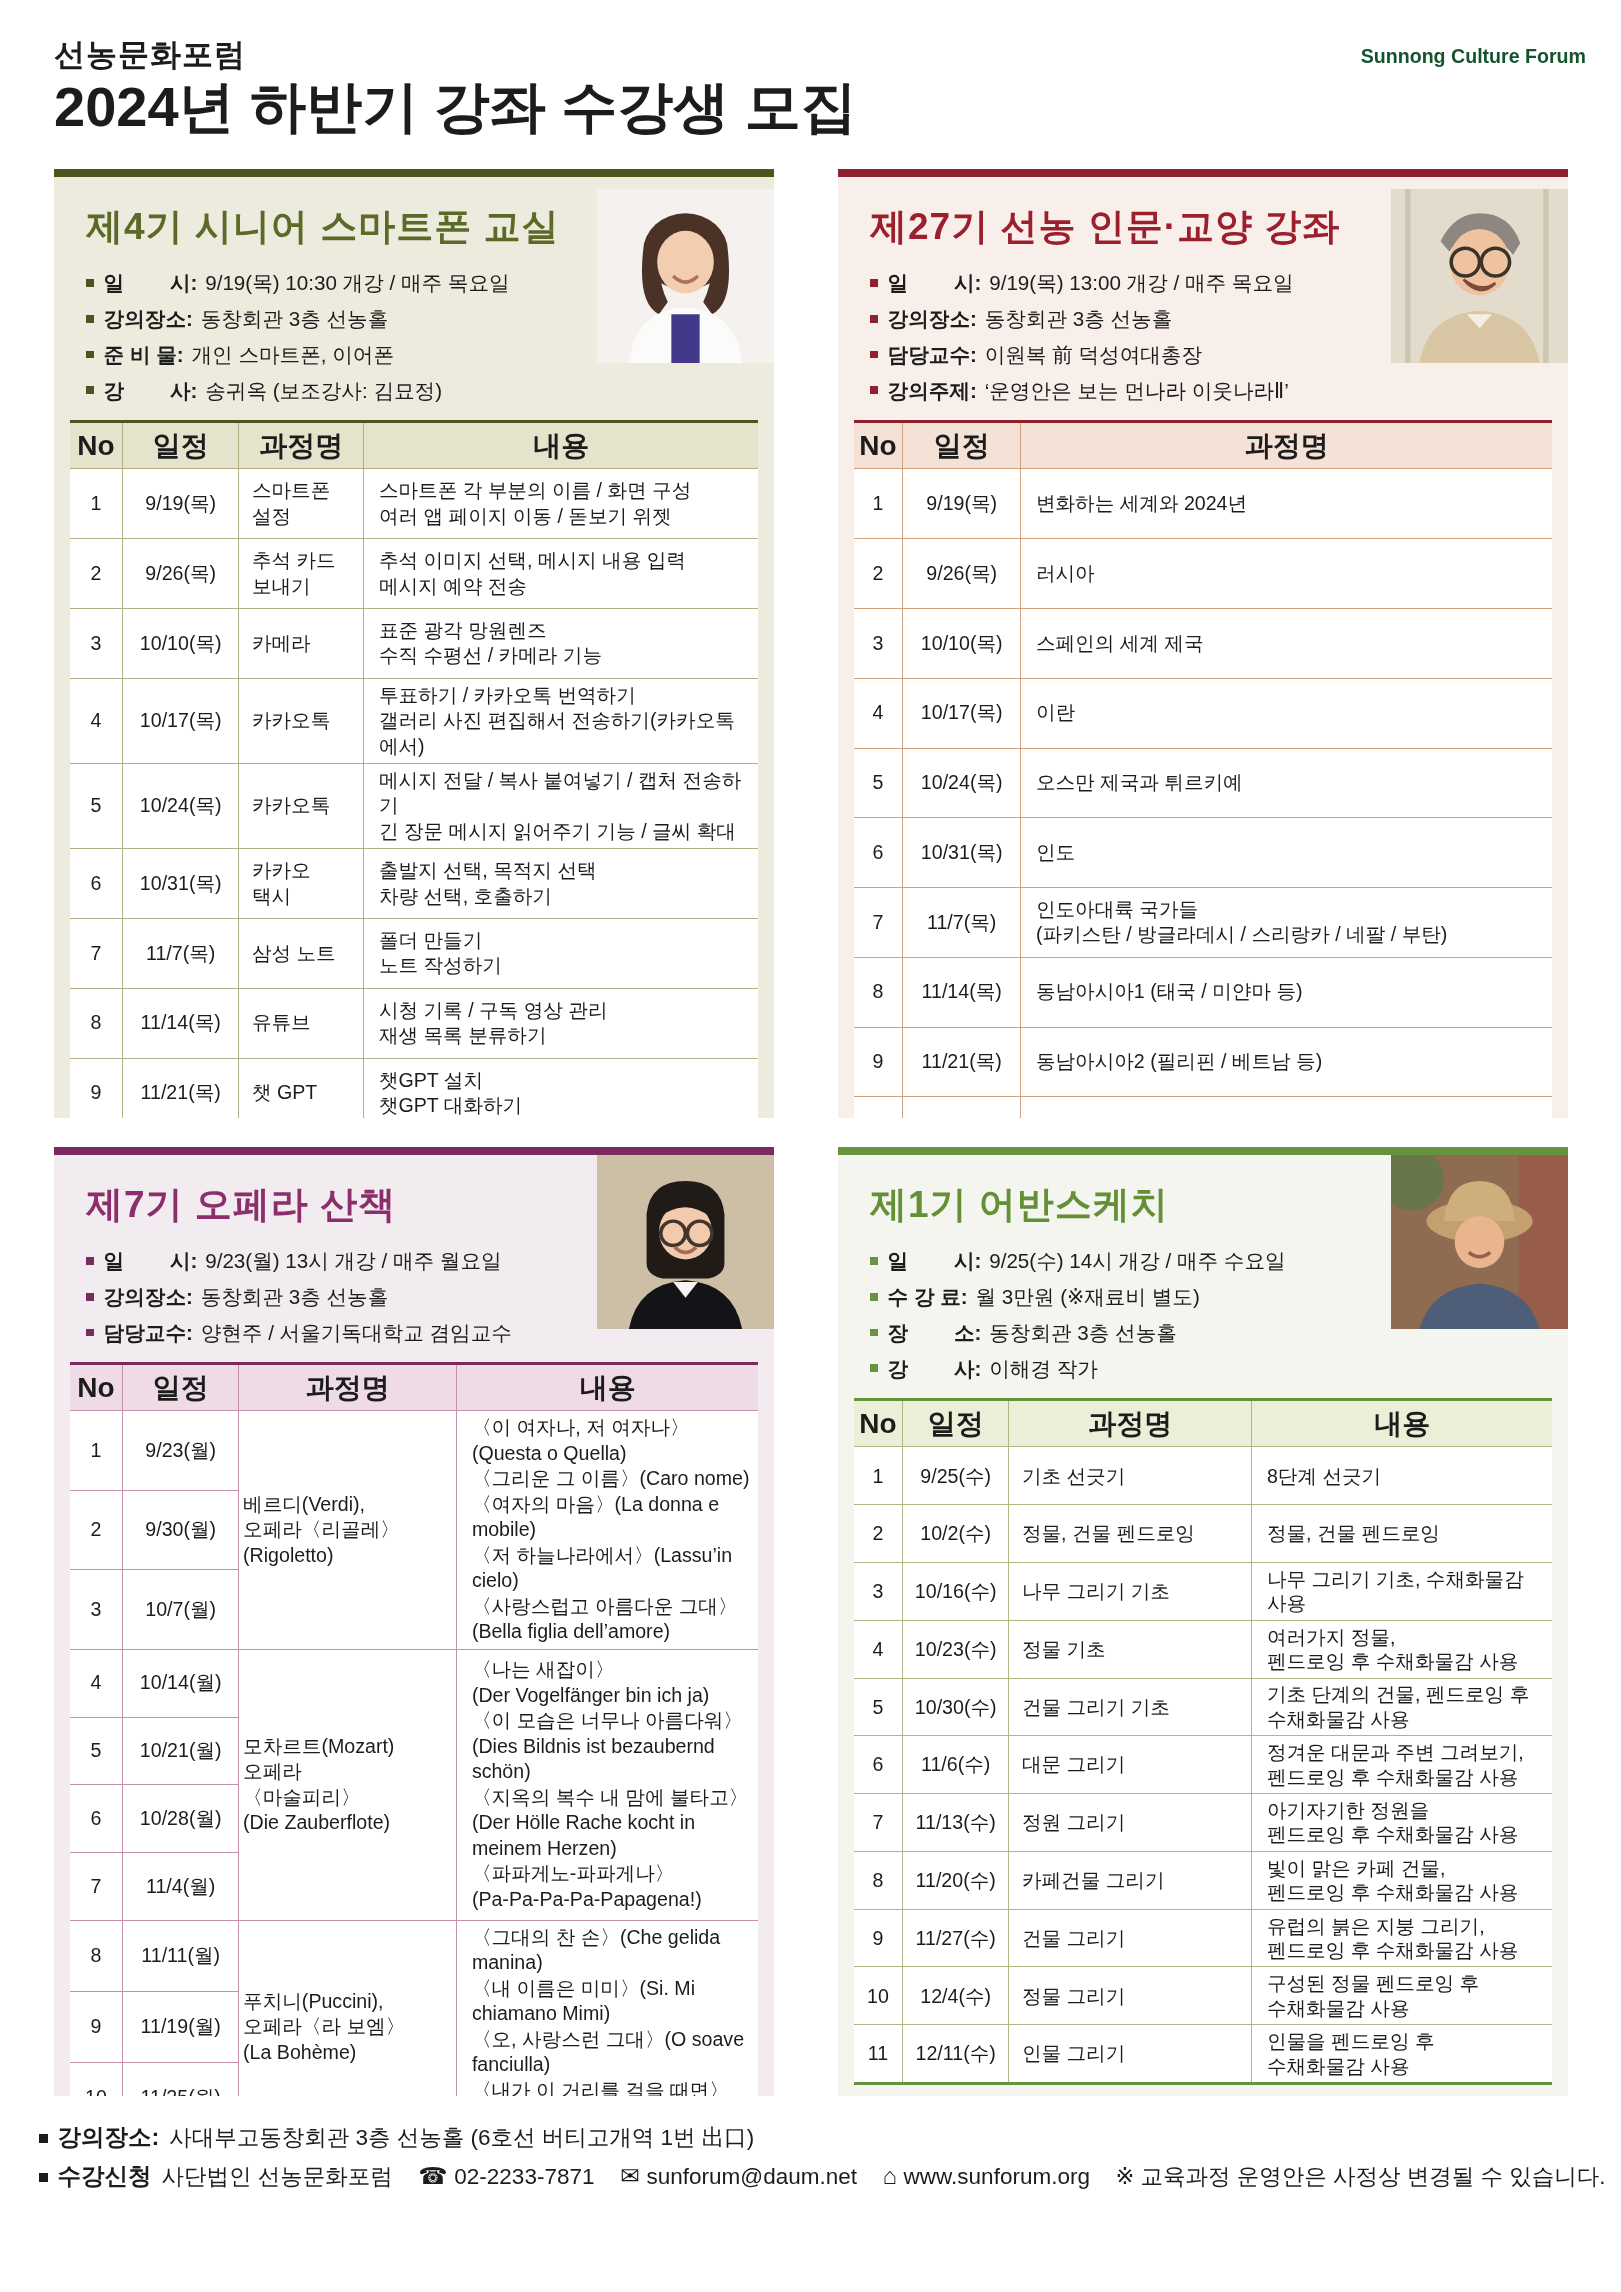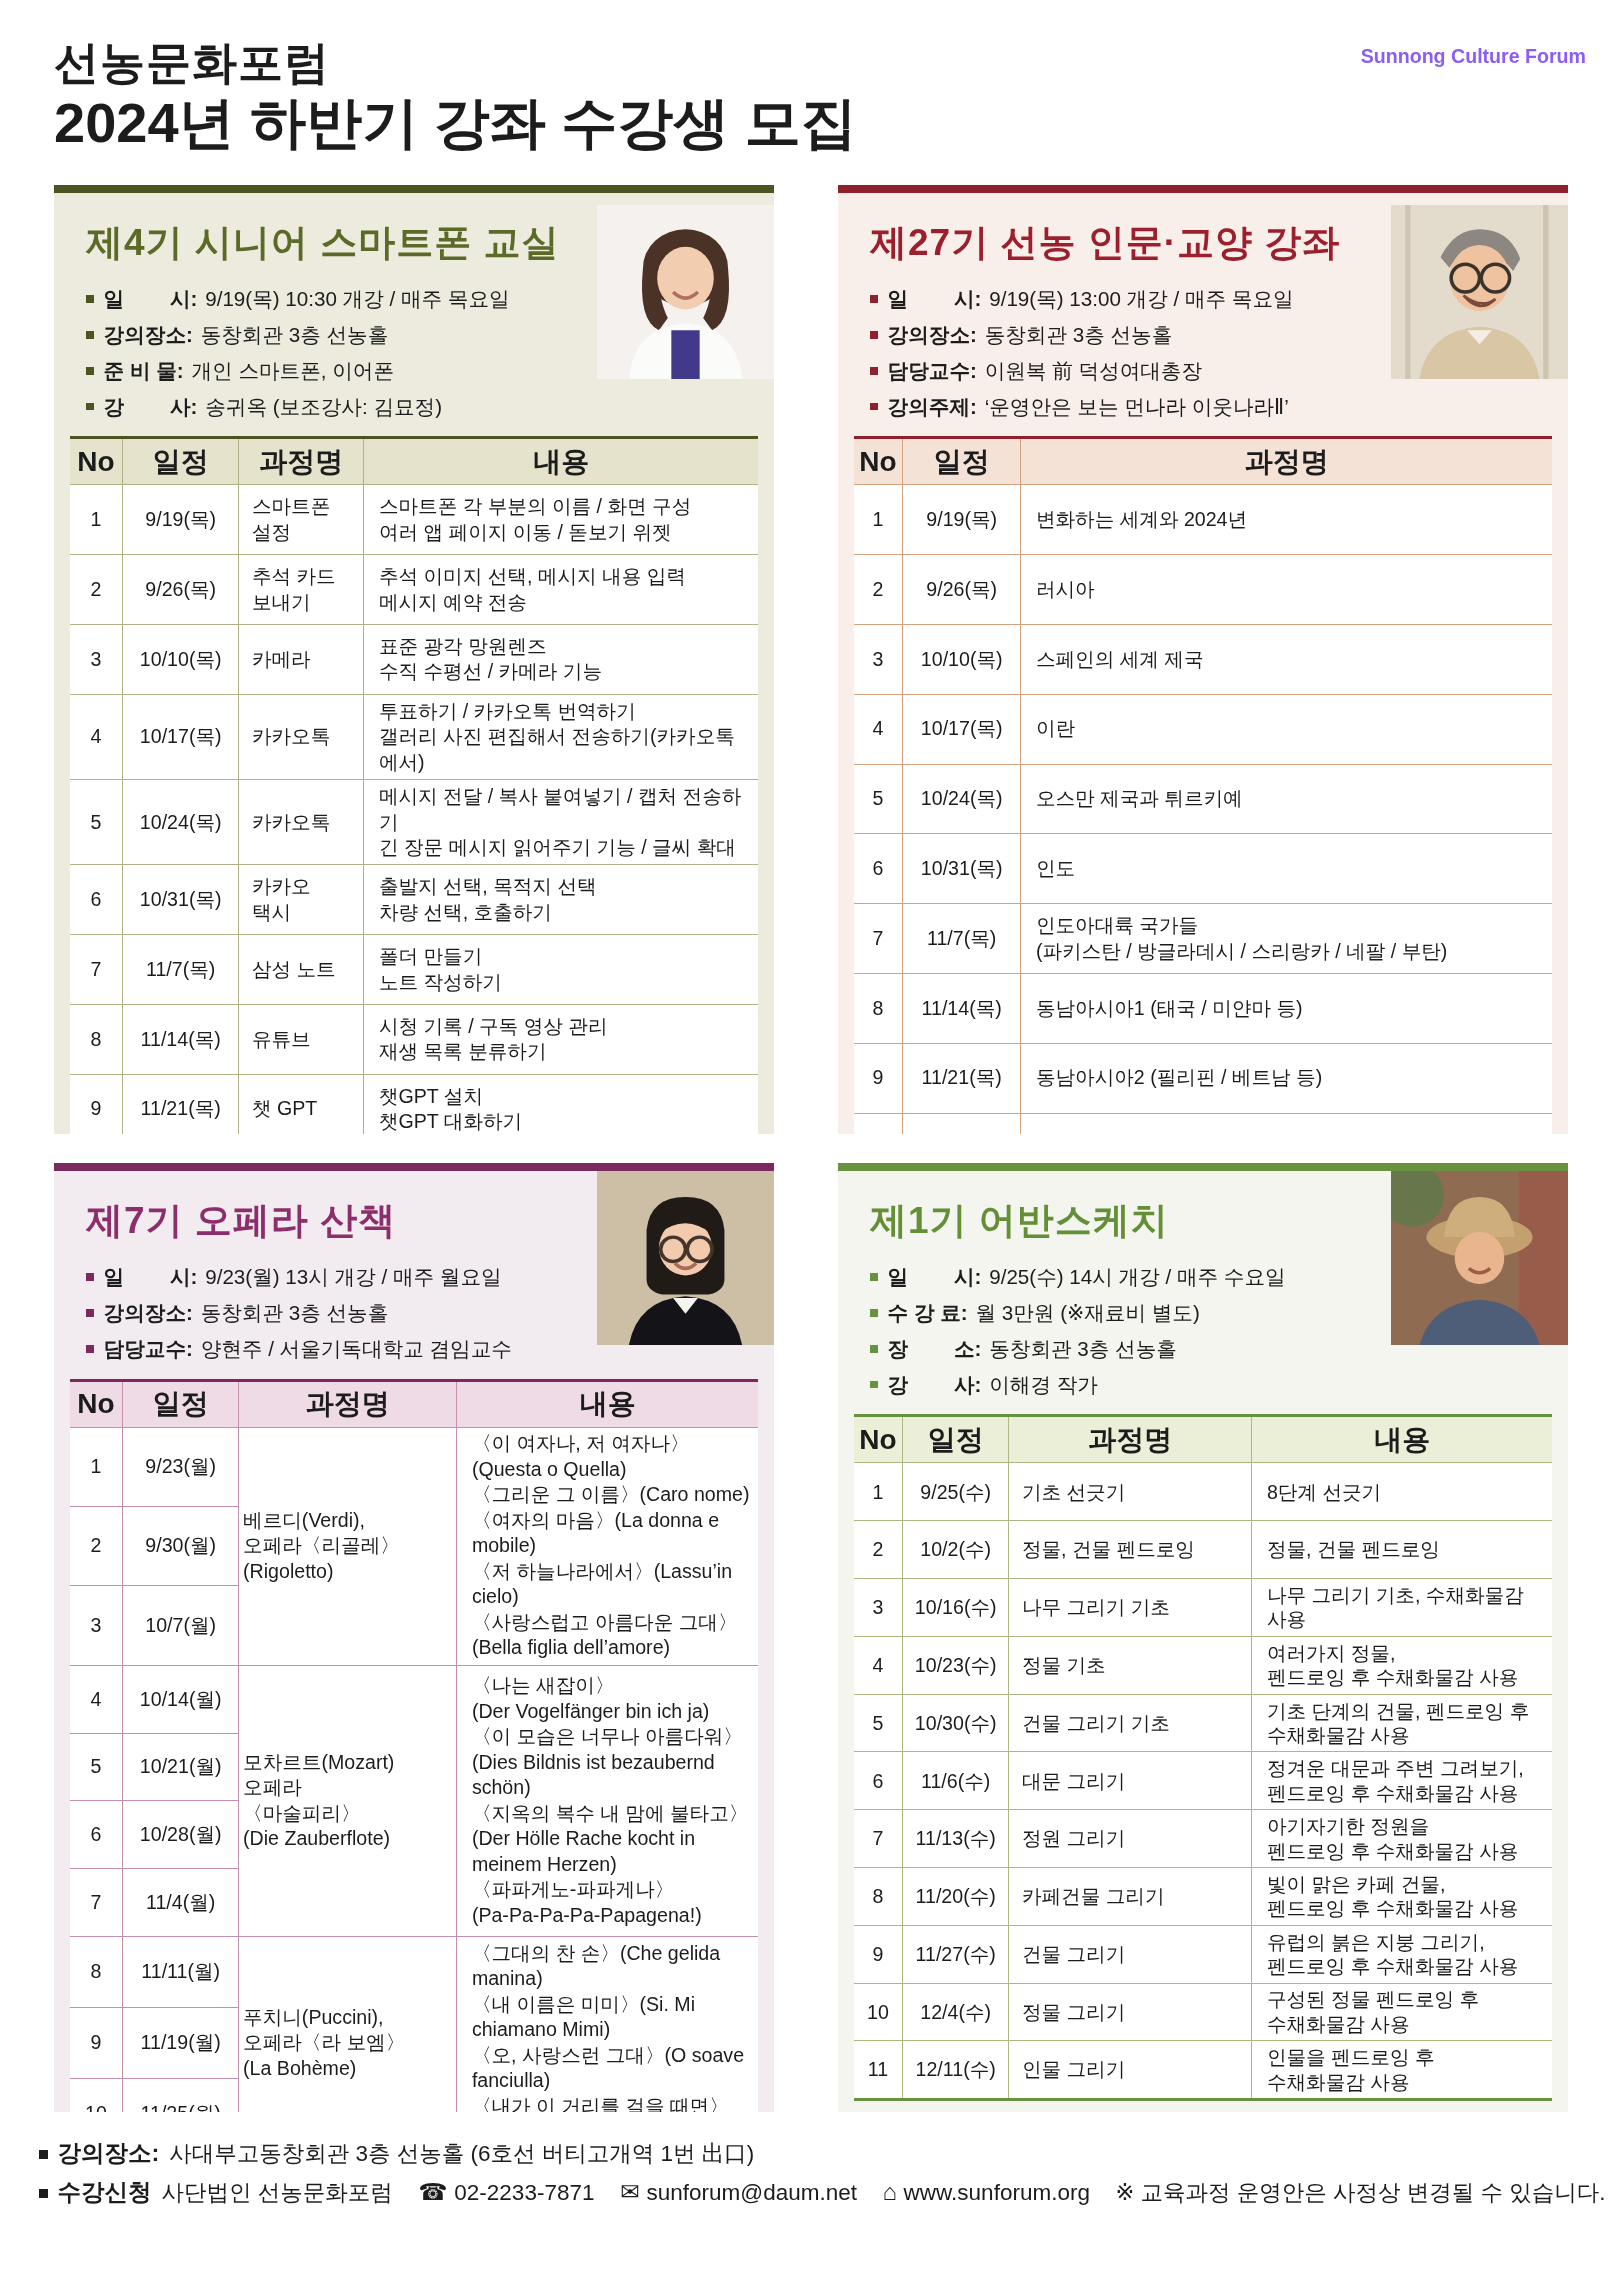--- a/index.html
+++ b/index.html
@@ -3,23 +3,23 @@
 <meta charset="utf-8">
 <style>
   html,body{margin:0;padding:0;}
   body{
     width:1621px;height:2293px;background:#ffffff;position:relative;
     font-family:"Liberation Sans","DejaVu Sans",sans-serif;color:#1c1c1c;
     -webkit-font-smoothing:antialiased;overflow:hidden;
   }
   .page-header{display:flex;justify-content:space-between;align-items:flex-start;
     padding:37px 35px 0 54px;}
-  .title-line1{font-size:45px;font-weight:bold;letter-spacing:1px;line-height:1.15;}
+  .title-line1{font-size:31px;font-weight:bold;letter-spacing:1px;line-height:1.15;}
   .title-line2{font-size:56px;font-weight:bold;letter-spacing:0px;line-height:1.2;}
-  .brand-en{font-size:19.6px;font-weight:bold;color:#8b5cf6;padding-top:7.8px;}
+  .brand-en{font-size:19.6px;font-weight:bold;color:#14532d;padding-top:7.8px;}
 
   .grid{margin:29px 26px 0 54px;display:grid;grid-template-columns:720px 730px;
     column-gap:64px;row-gap:29px;}
   .section{position:relative;height:941px;overflow:hidden;background:var(--bg);
     border-top:8.8px solid var(--bar);}
   .sec-title{font-size:37px;font-weight:bold;color:var(--accent);
     margin:25.5px 0 15.7px 32px;letter-spacing:1px;}
   .info{margin-left:32px;margin-right:196px;}
   .info-row{display:flex;align-items:flex-start;margin:6.9px 0;font-size:20.6px;line-height:29px;}
   .bullet{width:7.8px;height:7.8px;background:var(--bar);margin:10.8px 9.8px 0 0;flex:none;}

